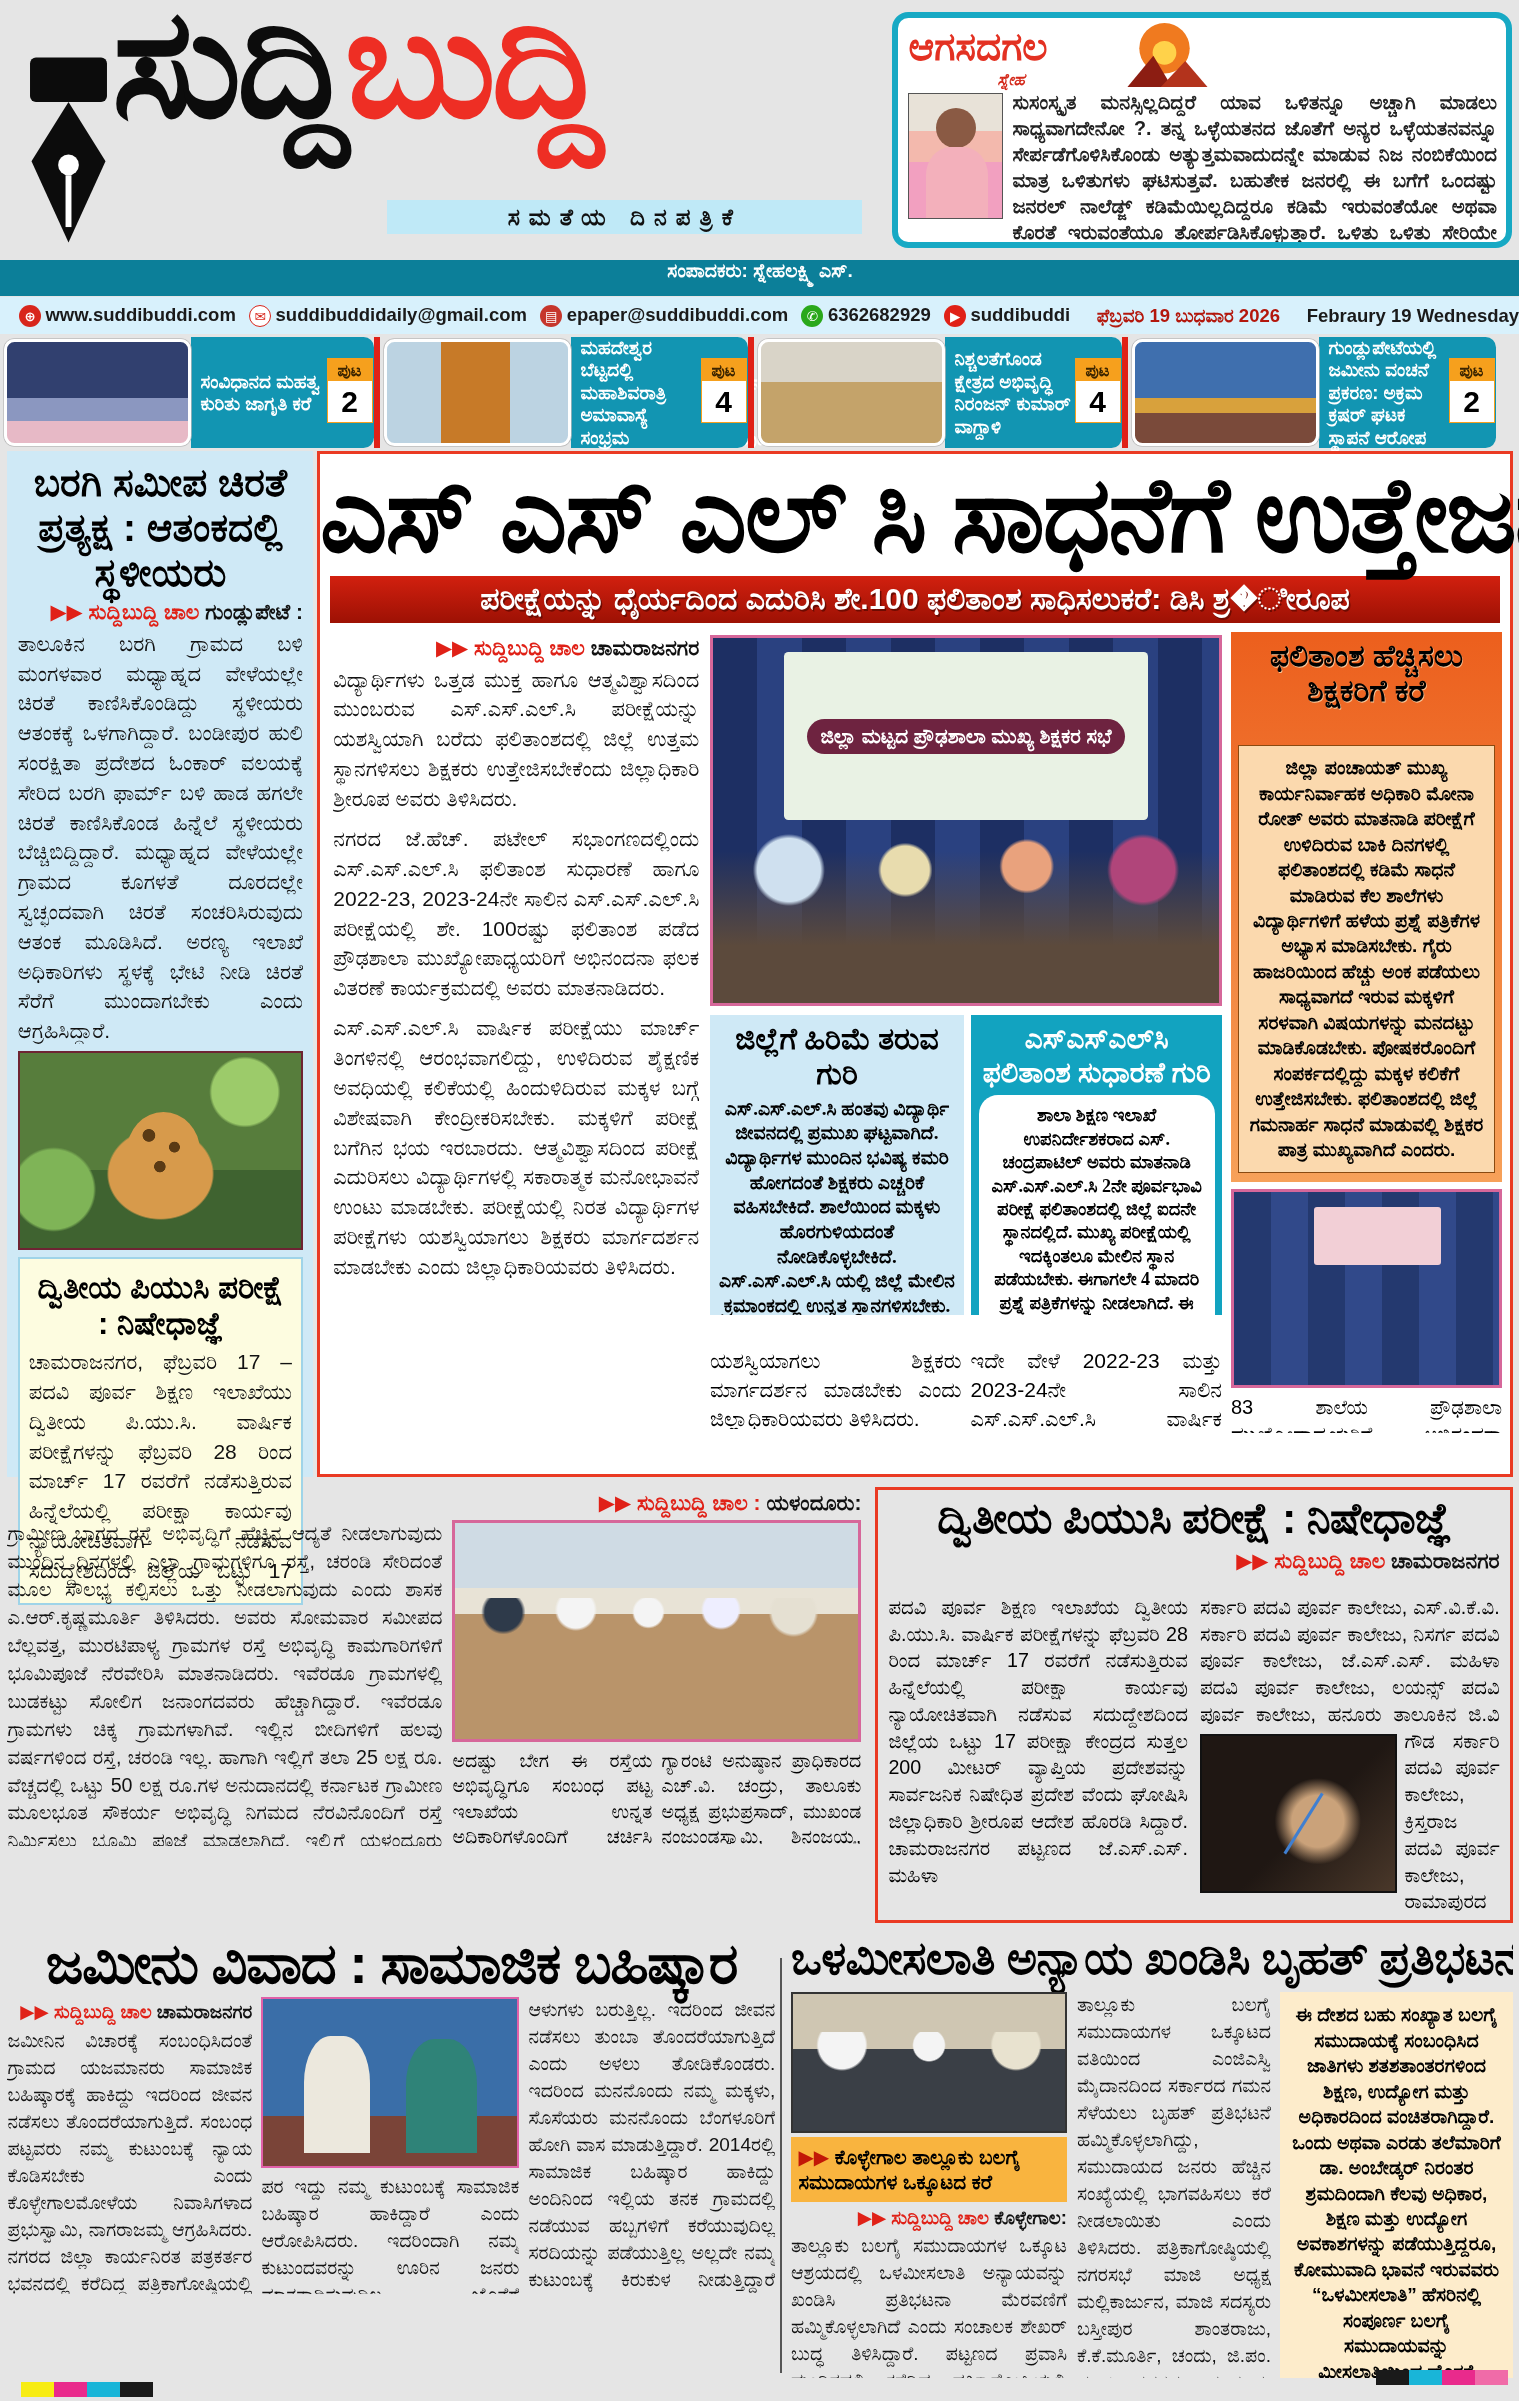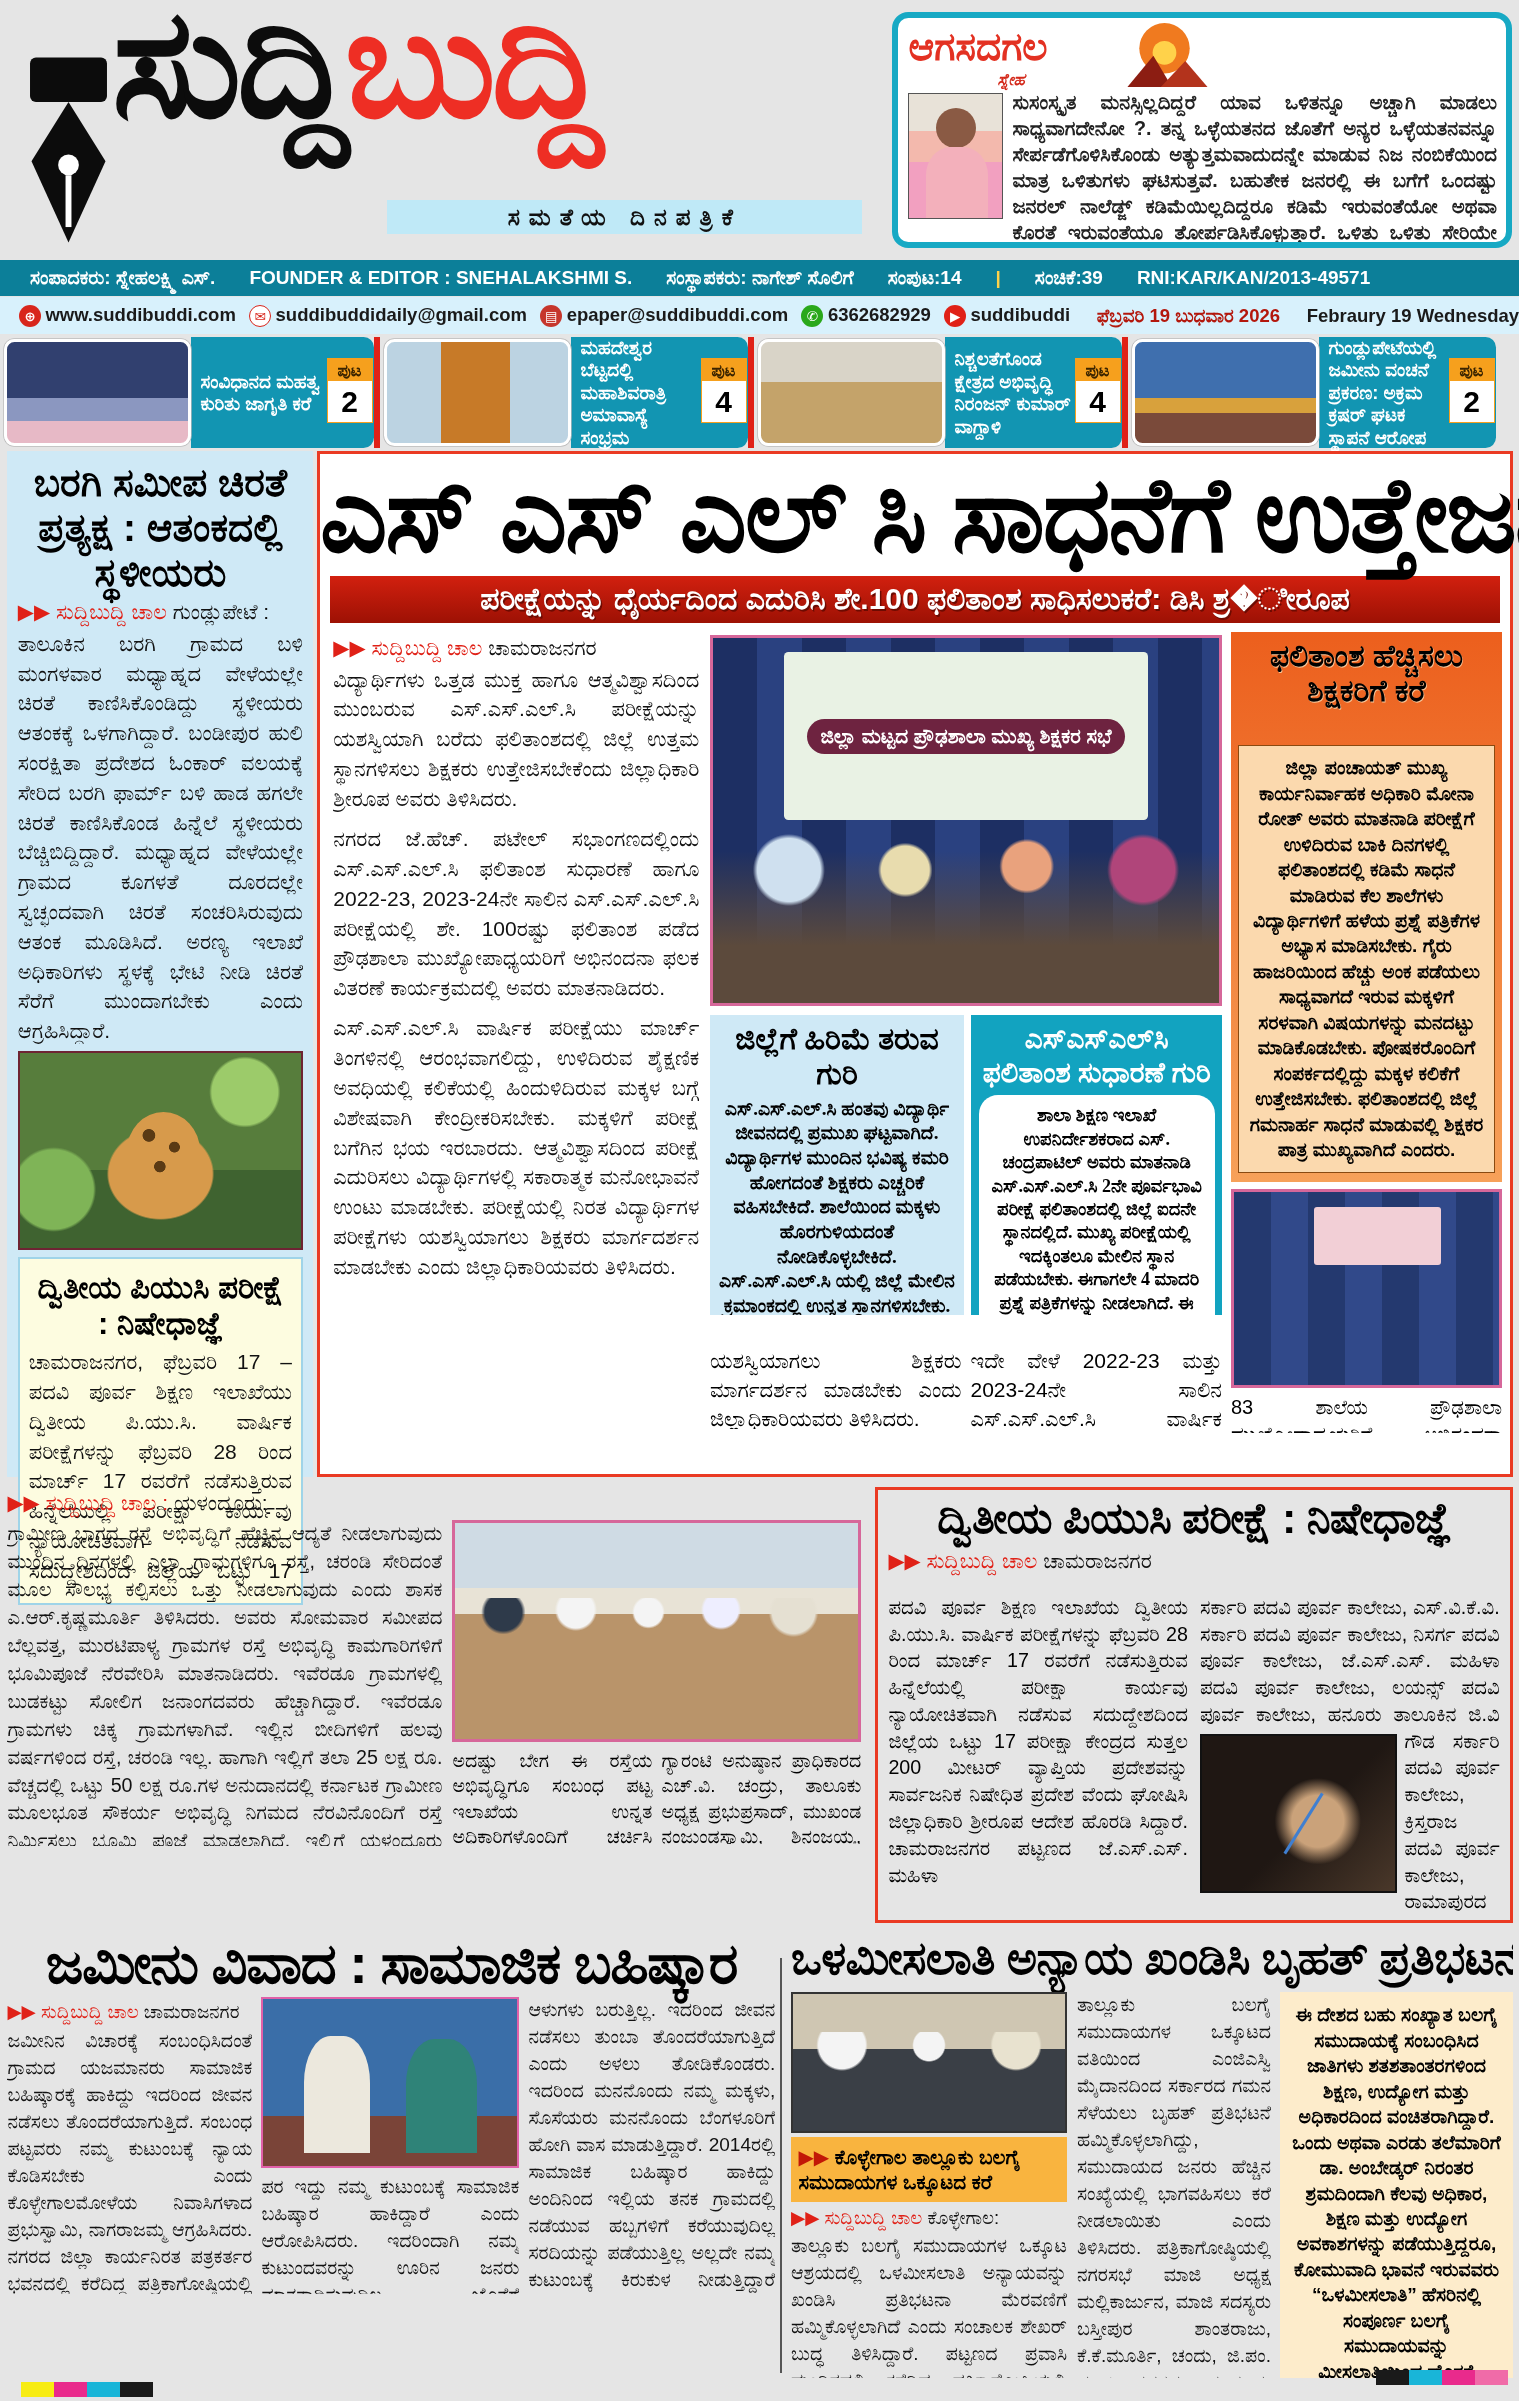--- a/index.html
+++ b/index.html
@@ -24,21 +24,21 @@
   .aga-title { color:#e33122; font-size:39px; font-weight:bold; font-family:"Liberation Serif","DejaVu Serif",serif; }
   .aga-sub { color:#d42a1b; font-size:16.3px; font-weight:bold; font-style:italic; margin-left:89px; }
   .aga-sun { position:absolute; left:222px; top:1.5px; width:89px; height:67px; }
   .aga-photo { float:left; width:95px; height:126px; border:1.5px solid #555; margin:4.4px 9px 1.5px 0;
      background:linear-gradient(180deg,#e8e2d8 0 30%,#f3b9ad 30% 55%,#f2a0c0 55% 100%); position:relative; }
   .aga-photo::before { content:""; position:absolute; left:27px; top:13.3px; width:40px; height:40px; border-radius:50%; background:#8a5a44; }
   .aga-photo::after { content:""; position:absolute; left:16.3px; top:53px; width:62px; height:71px; border-radius:40% 40% 0 0; background:#f3b0bb; }
   .aga-body { font-size:19.7px; font-weight:bold; color:#222; line-height:1.32; text-align:justify; }
 
   
-  .editor-bar { left:0; top:260px; width:1520px; height:36px; background:#0c7f99; color:#fff; display:flex; align-items:center; gap:34px; padding:0 30px; font-weight:bold; font-size:19px; white-space:nowrap; }
+  .editor-bar { left:0; top:260px; width:1520px; height:36px; background:#0c7f99; color:#fff; display:flex; align-items:center; gap:34px; padding:0 30px; font-weight:bold; font-size:19px; white-space:nowrap;flex-direction:column; }
   .editor-bar .sep { color:#ffd24a; }
   .contact-bar { left:0; top:297px; width:1520px; height:37px; background:#d8f1fc; display:flex; align-items:center; gap:13.3px; padding:0 19px; font-weight:bold; font-size:18.5px; color:#1a1a1a; white-space:nowrap; }
   .cicon { display:inline-flex; width:22px; height:22px; border-radius:50%; align-items:center; justify-content:center; color:#fff; font-size:13.3px; margin-right:4.4px; }
   .ci-web { background:#d8261c; }
   .ci-mail { background:#fff; color:#d8261c; border:1.5px solid #d8261c; }
   .ci-epaper { background:#c6362c; }
   .ci-wa { background:#2aa81a; }
   .ci-yt { background:#e02117; }
   .contact-bar .rsep { width:2.2px; height:25px; background:#d8261c; }
   .date-kn { color:#b3170c; }
@@ -93,21 +93,21 @@
   .ph-couple::after  { content:""; position:absolute; left:56%; top:24%; width:28%; height:68%; border-radius:40% 40% 0 0; background:#2f8378; }
   .ph-sofa    { background:linear-gradient(180deg,#cfc6b2 0 40%,#3a3f46 40% 100%); }
   .ph-sofa::after { content:""; position:absolute; left:0; top:28%; width:100%; height:60%;
                 background:radial-gradient(circle at 18% 16%,#f4f4f4 0 10%,transparent 11%),
                            radial-gradient(circle at 50% 16%,#f4f4f4 0 10%,transparent 11%),
                            radial-gradient(circle at 82% 16%,#e8e2cf 0 10%,transparent 11%); }
   .pink-frame { border:3px solid #d6679a; }
   .dark-frame { border:2.2px solid #6e2433; }
 
   
-  .byline { font-size:21px; font-weight:normal; color:#111; margin:4.4px 0; }
+  .byline { font-size:21px; font-weight:bold; color:#111; margin:4.4px 0;text-align:right; }
   .byline .arrows::before { content:"▶▶ "; color:#e02117; }
   .byline .brand { color:#e02117; }
 
   .bodytext { font-size:21px; line-height:1.42; color:#111; }
 
   
   .leo-col { left:7.4px; top:451px; width:306px; height:1026px; background:#cfe9f6; padding:10.4px 10.4px 7.4px; }
   .leo-head { font-size:39px; font-weight:bold; text-align:center; line-height:1.15; color:#000; }
   .leo-photo { width:100%; height:199px; margin:7.4px 0; }
   .leo-yellow { background:#fdfce0; border:2.2px solid #9fd4e8; padding:10.4px 9px; }

